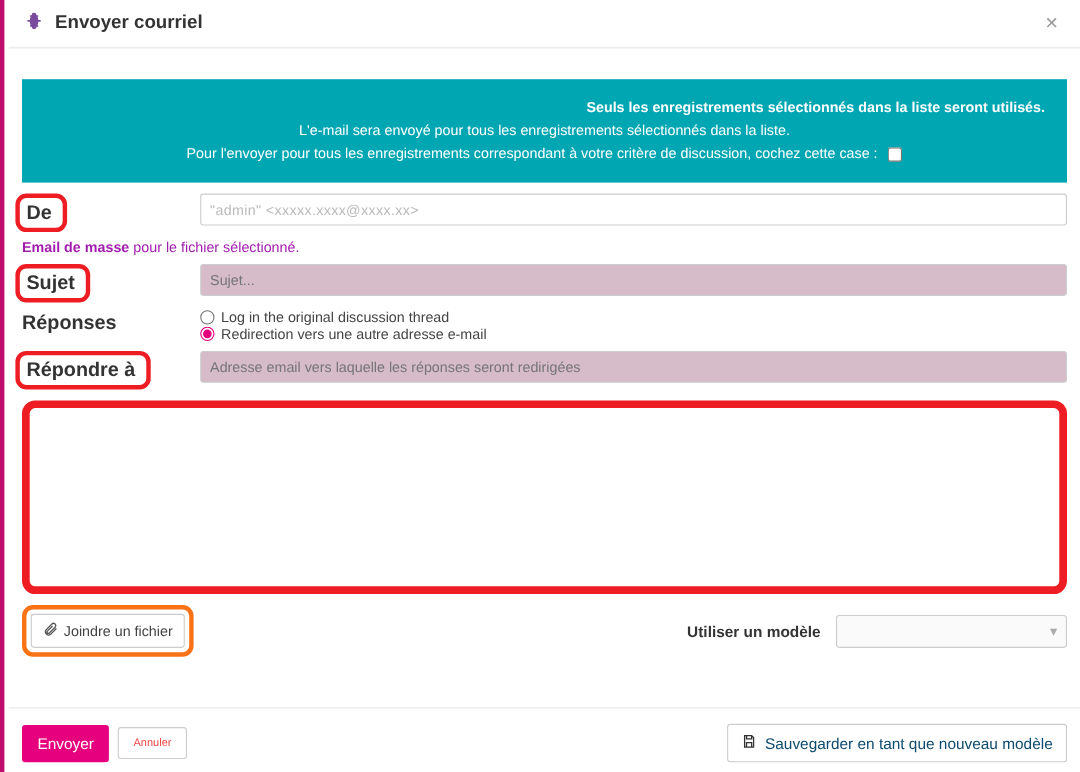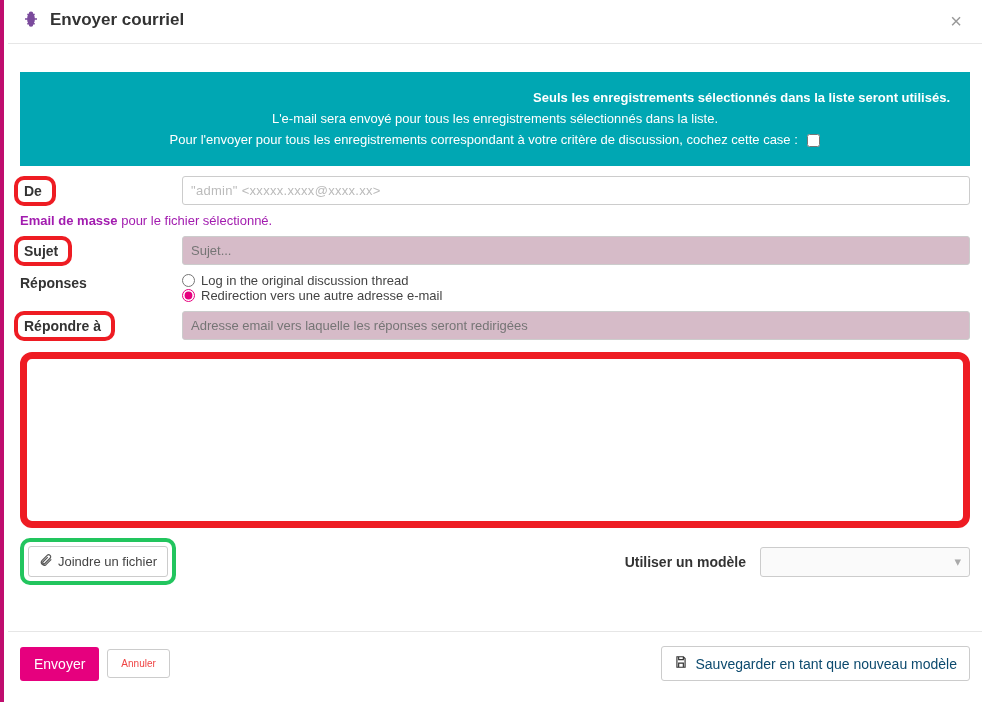--- a/index.html
+++ b/index.html
@@ -59,21 +59,21 @@
       align-items: flex-start;
       margin-top: 4px;
       gap: 12px;
     }
     .label-col {
       width: 150px;
       flex-shrink: 0;
       padding-top: 6px;
       font-weight: bold;
       color: #333;
-      font-size: 14px;
+      font-size: 18px;
     }
     .field-col {
       flex: 1;
       padding-top: 4px;
     }
     .hl {
       border: 4px solid #ee1c23;
       border-radius: 10px;
       display: inline-block;
       padding: 3px 10px 3px 6px;
@@ -119,21 +119,21 @@
       background: #fff;
     }
 
     .bottom-row {
       display: flex;
       align-items: center;
       margin-top: 10px;
       gap: 14px;
     }
     .attach-hl {
-      border: 4px solid #22c55e;
+      border: 4px solid #f97316;
       border-radius: 10px;
       display: inline-block;
       padding: 4px;
     }
     .btn-light {
       background: #fff;
       border: 1px solid #ccc;
       border-radius: 3px;
       padding: 6px 10px;
       font-size: 13px;

